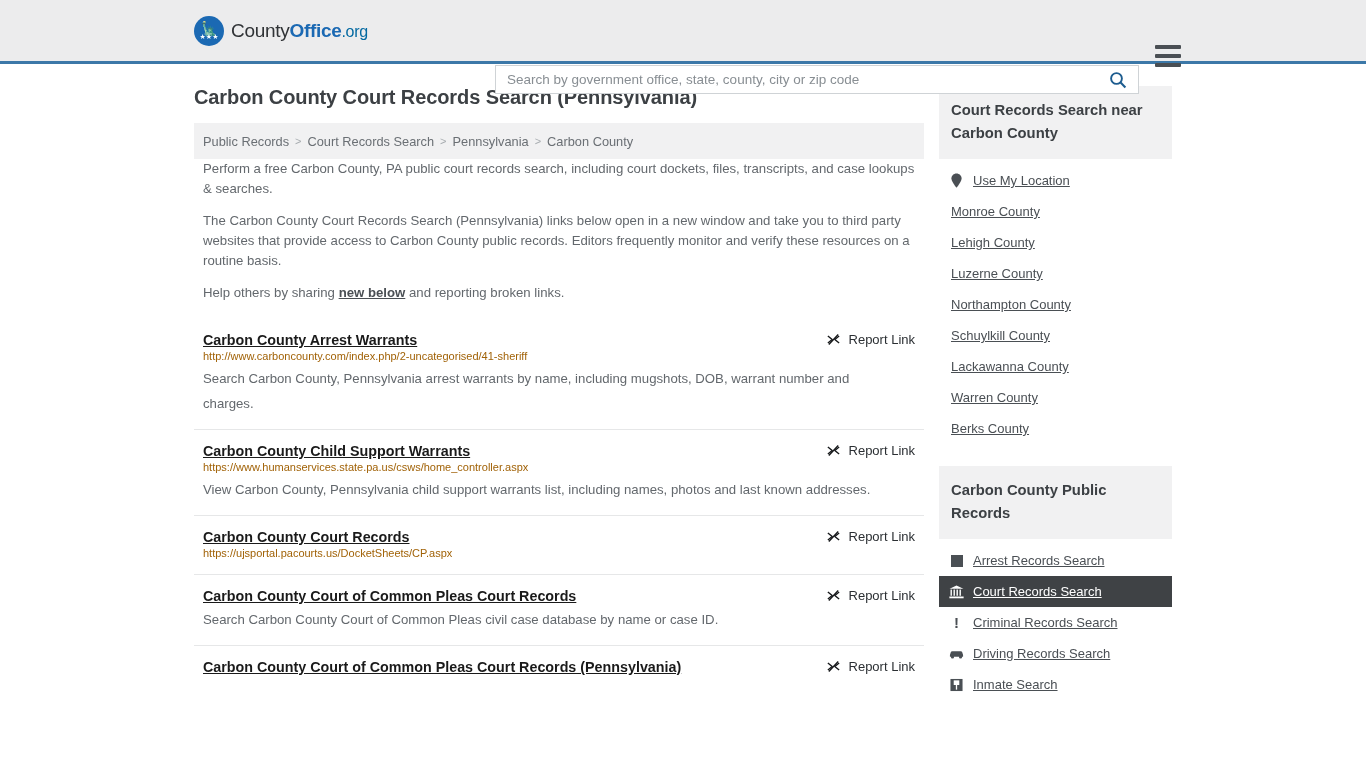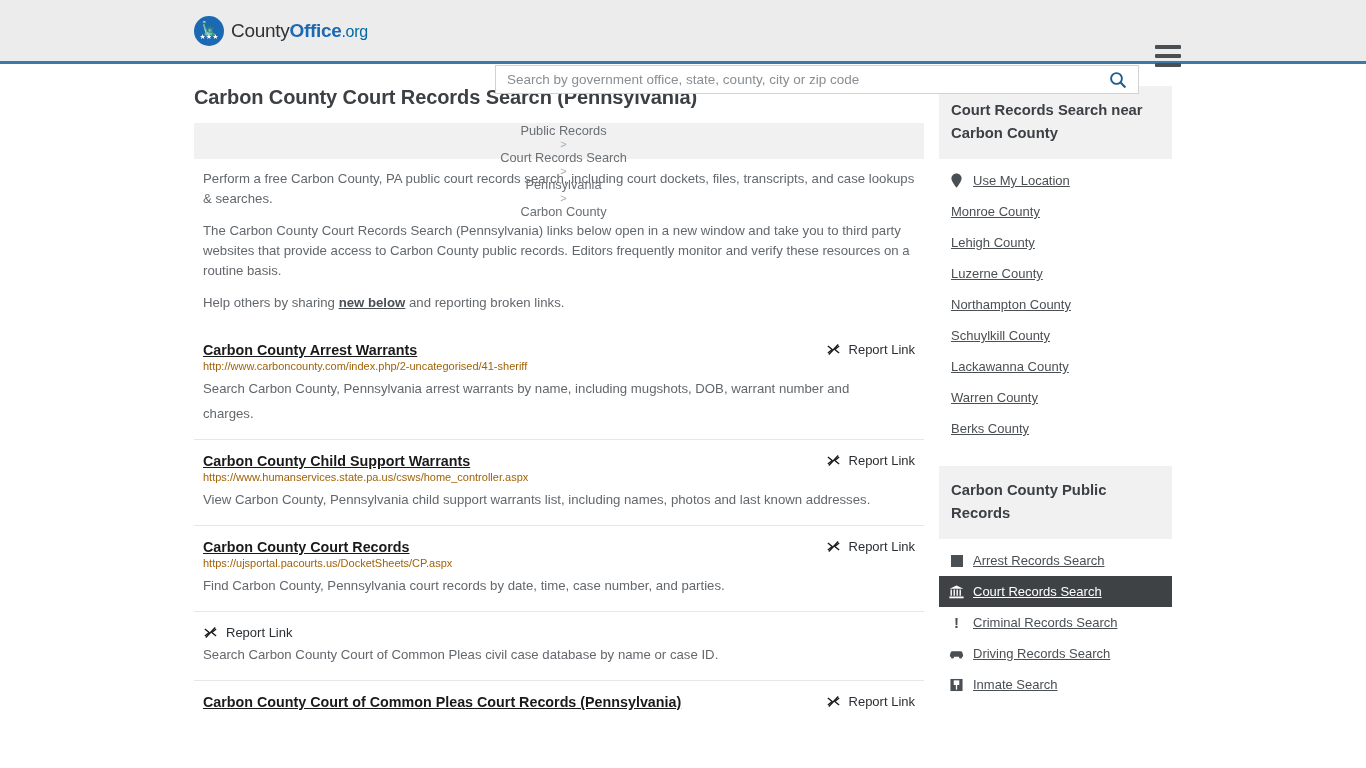--- a/index.html
+++ b/index.html
@@ -89,22 +89,20 @@
     font-size: 20px; font-weight: bold; color: #3c4044;
     margin-bottom: 14px; letter-spacing: -0.1px;
   }
 
   .breadcrumb {
     background: #f1f1f2;
     height: 36px;
     display: flex; align-items: center;
     padding-left: 9px;
     font-size: 12.8px;
-    margin-bottom: 10px;
-    flex-direction: column;
   }
   .breadcrumb a { color: #6a6f74; text-decoration: none; }
   .breadcrumb .sep { color: #a6abaf; margin: 0 6px; font-size: 11px; }
   .breadcrumb .current { color: #6a6f74; }
 
   .intro p {
     font-size: 13.2px; color: #63686d; line-height: 20px;
     padding: 0 9px; margin-bottom: 12px;
   }
   .intro p a { color: #4a4f54; text-decoration: underline; font-weight: bold; }
@@ -274,25 +272,25 @@
                 <svg width="15" height="15" viewBox="0 0 16 16">
                   <path d="M2 4.2 L6.6 8 L2 11.8" fill="none" stroke="#16181a" stroke-width="1.5" stroke-linejoin="round"></path>
                   <path d="M14 4.2 L9.4 8 L14 11.8" fill="none" stroke="#16181a" stroke-width="1.5" stroke-linejoin="round"></path>
                   <line x1="3" y1="13.4" x2="13" y2="2.6" stroke="#16181a" stroke-width="1.4"></line>
                 </svg>
               </span>
               <span>Report Link</span>
             </div>
           </div>
           <div class="result-url">https://ujsportal.pacourts.us/DocketSheets/CP.aspx</div>
-          <div class="result-desc">Find Carbon County, Pennsylvania court records by date, time, case number, and parties.</div>
         </div>
 
         <div class="result">
           <div class="result-head">
+            <a class="result-title" href="#">Carbon County Court of Common Pleas Court Records</a>
             <div class="report-link">
               <span>
                 <svg width="15" height="15" viewBox="0 0 16 16">
                   <path d="M2 4.2 L6.6 8 L2 11.8" fill="none" stroke="#16181a" stroke-width="1.5" stroke-linejoin="round"></path>
                   <path d="M14 4.2 L9.4 8 L14 11.8" fill="none" stroke="#16181a" stroke-width="1.5" stroke-linejoin="round"></path>
                   <line x1="3" y1="13.4" x2="13" y2="2.6" stroke="#16181a" stroke-width="1.4"></line>
                 </svg>
               </span>
               <span>Report Link</span>
             </div>

